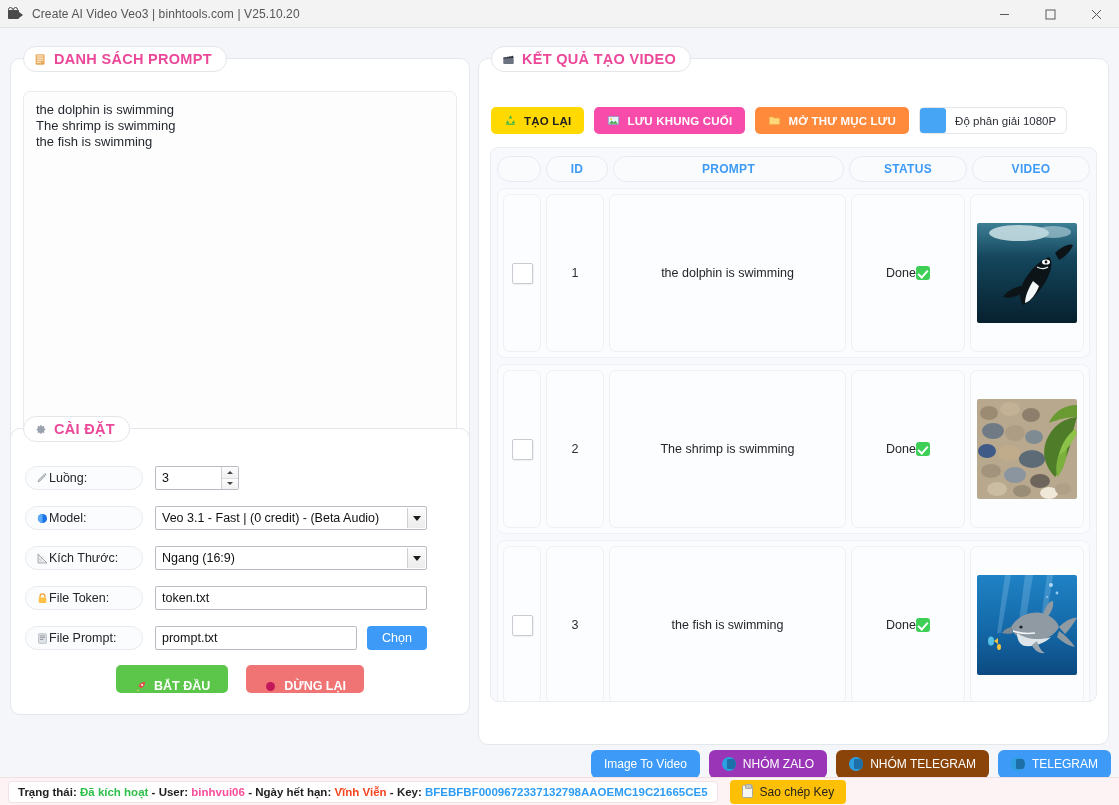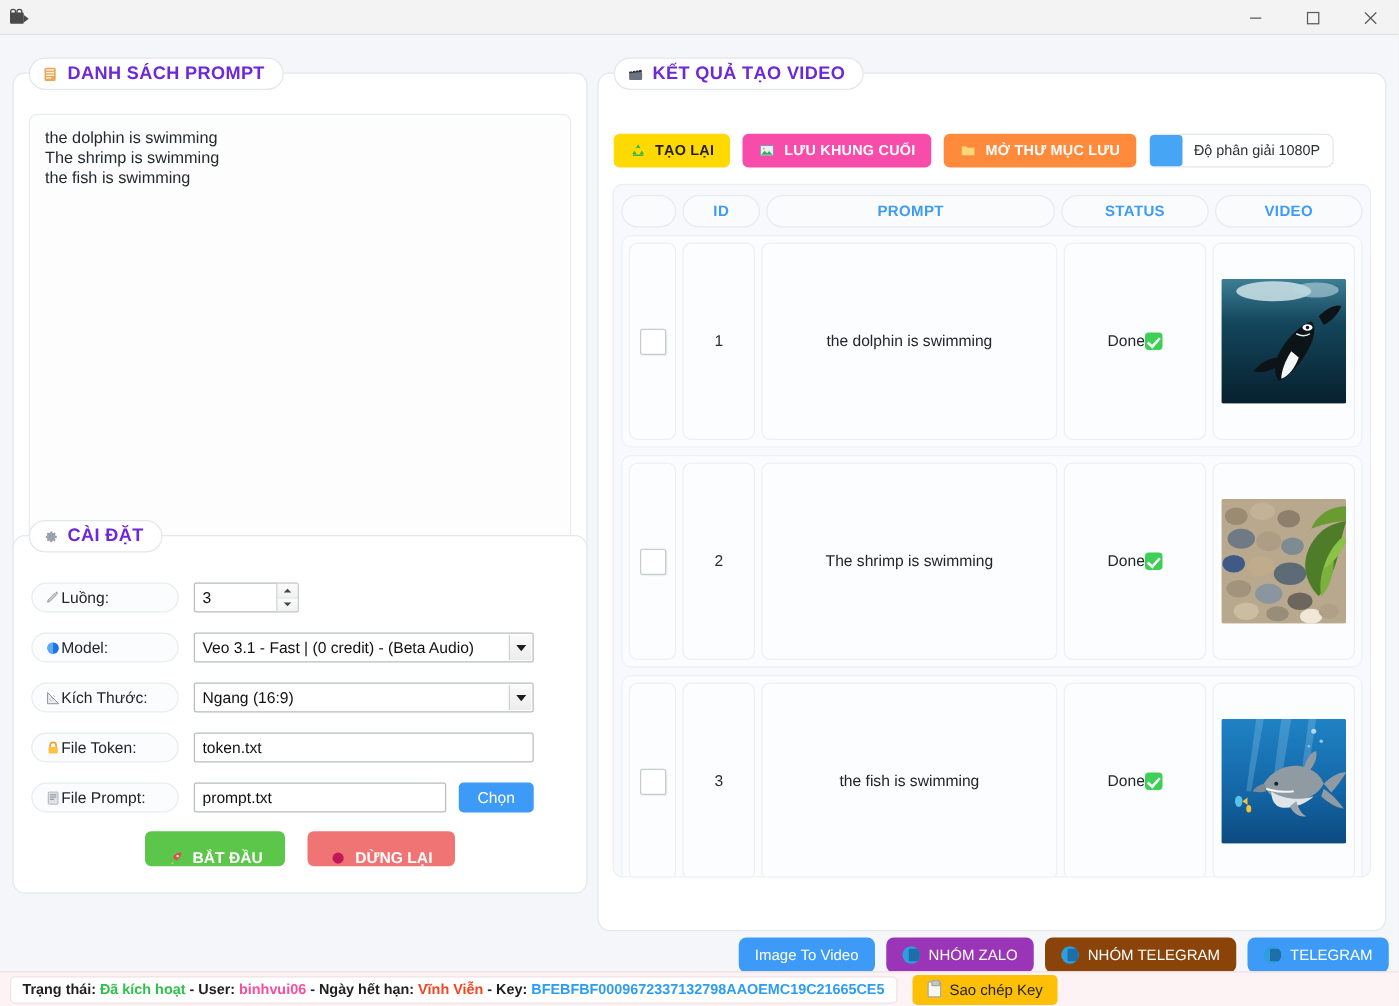--- a/index.html
+++ b/index.html
@@ -68,21 +68,21 @@
     border-radius: 10px;
   }
   .group-title {
     display: inline-flex; align-items: center; gap: 7px;
     border: 1px solid #e3e6ea;
     border-radius: 15px;
     background: #fff;
     height: 26px;
     padding: 0 14px 0 10px;
     font-size: 14.5px; font-weight: bold;
-    color: #6d28d9;
+    color: #ec4899;
     letter-spacing: .3px;
   }
 
   
   #prompt-panel { left: 10px; top: 30px; width: 460px; height: 390px; }
   #prompt-panel .group-title { position: absolute; left: 12px; top: -13px; }
   .prompt-box {
     position: absolute; left: 12px; top: 32px; right: 12px; bottom: 12px;
     background: #fdfdfe;
     border: 1px solid #e8ebef;
@@ -304,20 +304,21 @@
 </head>
 <body>
 
 <div class="titlebar">
   <div class="tb-icon">
     <div class="reel1"></div>
       <div class="reel2"></div>
     <div class="cam-body"></div>
       <div class="cam-lens"></div>
   </div>
+  <div class="tb-title">Create AI Video Veo3 | binhtools.com | V25.10.20</div>
   <div class="tb-controls">
     <div class="tb-btn">
       <svg width="11" height="11" viewBox="0 0 11 11">
           <line x1="1" y1="5.5" x2="10" y2="5.5" stroke="currentColor" stroke-width="1"></line>
         </svg>
     </div>
     <div class="tb-btn">
       <svg width="11" height="11" viewBox="0 0 11 11">
           <rect x="1" y="1" width="9" height="9" fill="none" stroke="currentColor" stroke-width="1"></rect>
         </svg>

